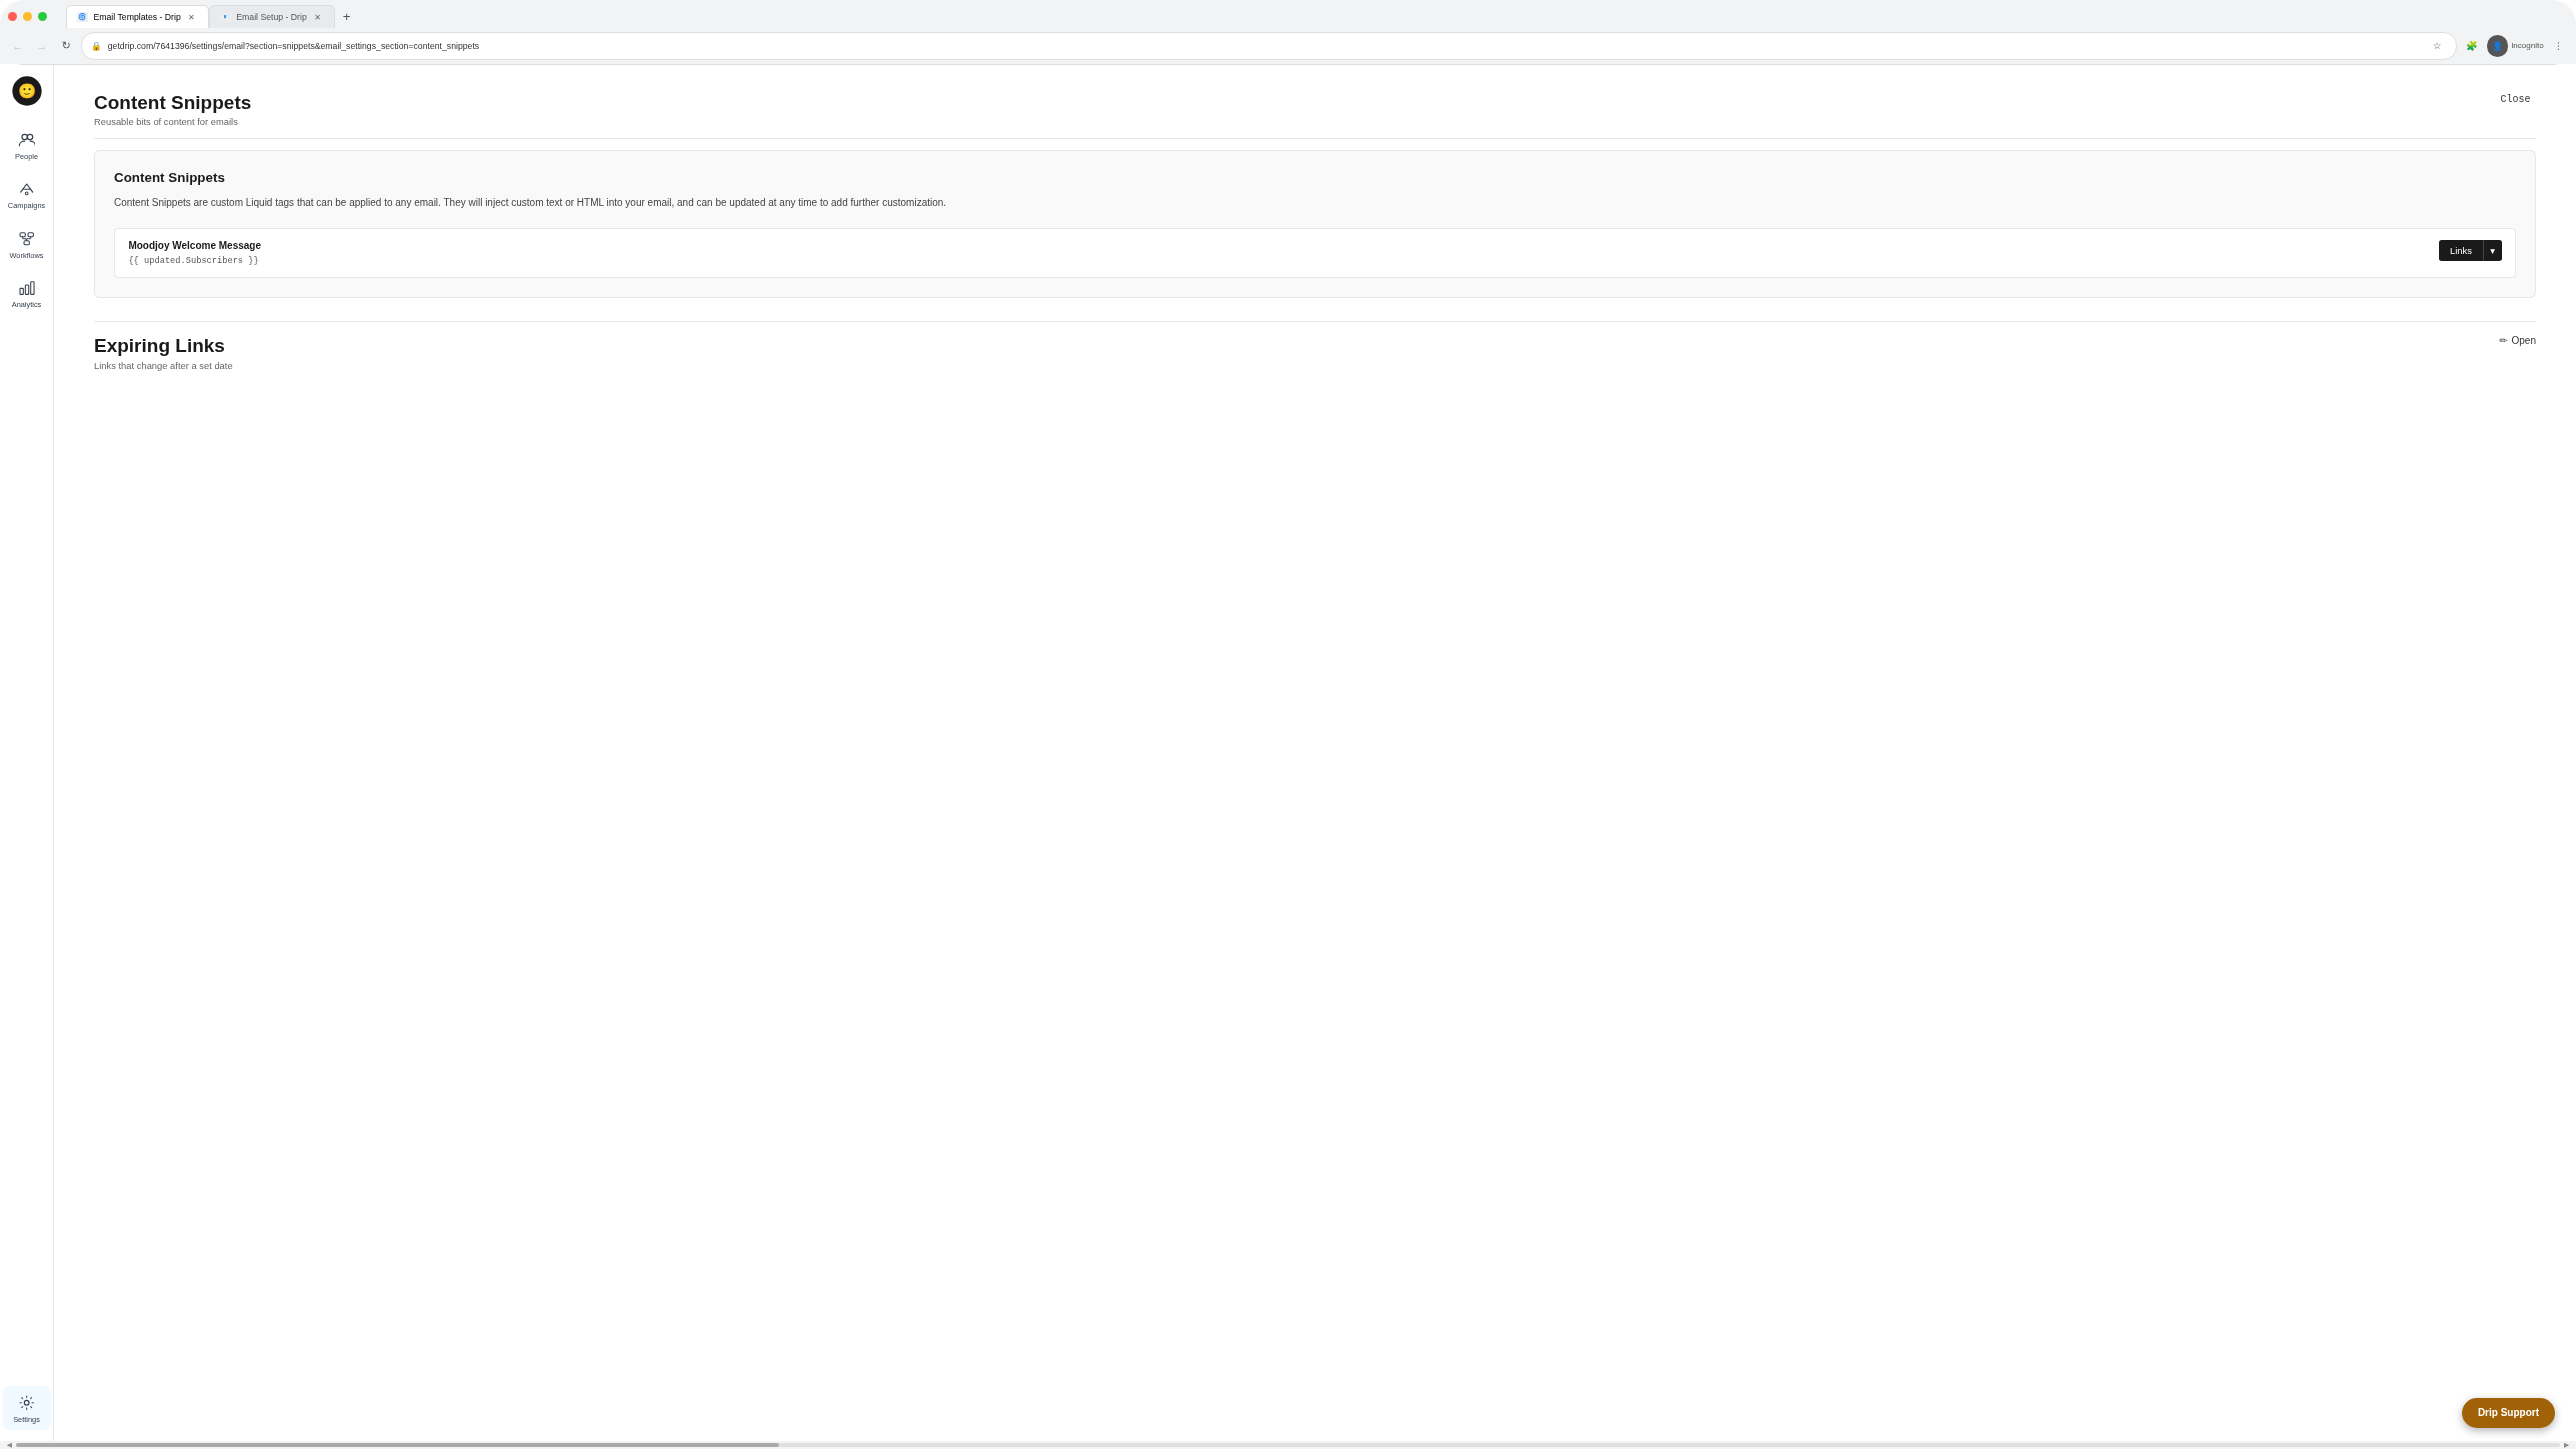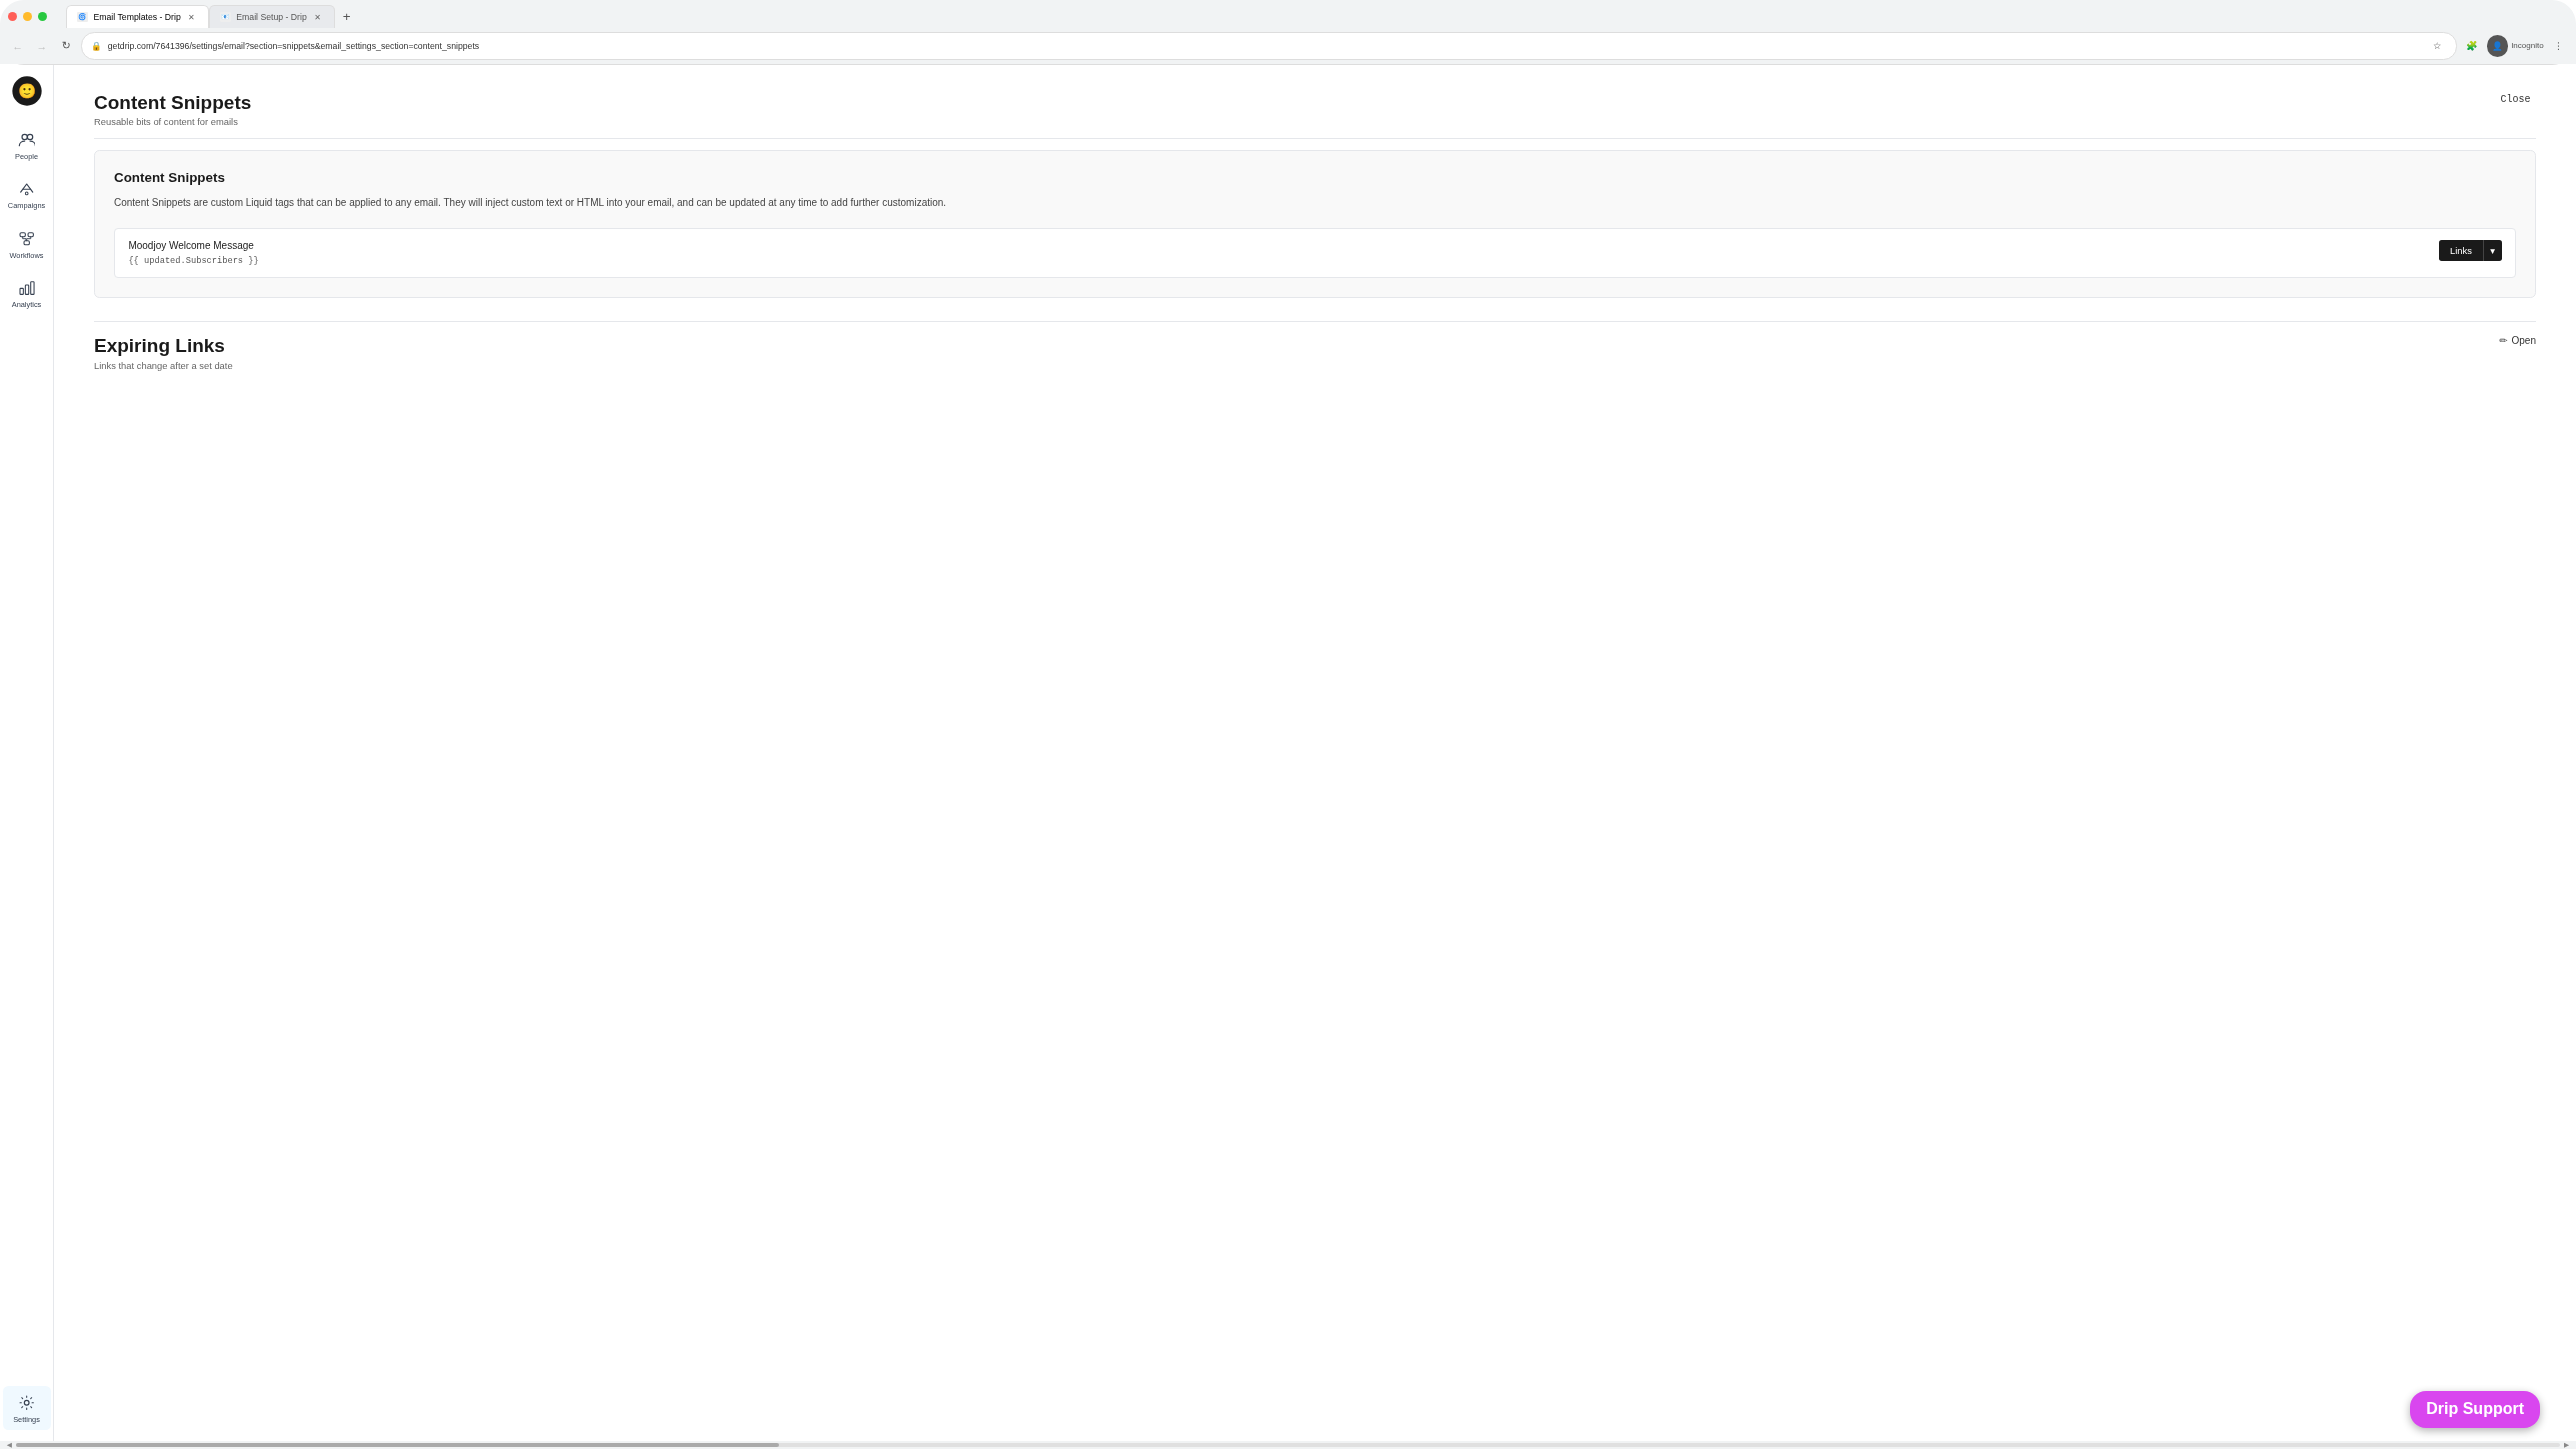--- a/index.html
+++ b/index.html
@@ -45,32 +45,32 @@
     .main-content { flex: 1; overflow-y: auto; padding: 27px 40px; background: #fff; }
     .section { margin-bottom: 23px; }
     .section-header { display: flex; justify-content: space-between; align-items: flex-start; margin-bottom: 5.4px; padding-bottom: 10.7px; border-bottom: 0.7px solid #e5e7eb; }
     .section-title { font-size: 19px; font-weight: 700; color: #1a1a1a; }
     .section-subtitle { font-size: 9.4px; color: #666; margin-top: 2.7px; }
     .close-btn-text { font-size: 10px; font-weight: 500; color: #333; cursor: pointer; background: none; border: none; padding: 2.7px 5.4px; font-family: Liberation Mono, monospace; }
     .section-body { background: #f9f9f9; border: 0.7px solid #e5e7eb; border-radius: 5.4px; padding: 19px; margin-top: 10.7px; }
     .body-title { font-size: 13.4px; font-weight: 700; color: #1a1a1a; margin-bottom: 10.7px; }
     .body-text { font-size: 10px; color: #444; line-height: 1.65; margin-bottom: 16px; }
     .snippet-card { border: 0.7px solid #e5e7eb; border-radius: 4px; background: #fff; padding: 10.7px 13.4px; display: flex; justify-content: space-between; align-items: flex-start; }
-    .snippet-name { font-size: 10px; font-weight: 400; color: #1a1a1a; margin-bottom: 5.4px; }
+    .snippet-name { font-size: 10px; font-weight: 700; color: #1a1a1a; margin-bottom: 5.4px; }
     .snippet-code { font-family: 'Courier New', monospace; font-size: 8.7px; color: #555; }
     .snippet-actions { display: flex; gap: 0; flex-shrink: 0; }
     .edit-btn { background: #1a1a1a; color: #fff; border: none; padding: 5.4px 10.7px; font-size: 9.4px; font-weight: 500; cursor: pointer; border-radius: 2.7px 0 0 2.7px; }
     .dropdown-btn { background: #1a1a1a; color: #fff; border: none; padding: 5.4px 6.7px; font-size: 9.4px; cursor: pointer; border-radius: 0 2.7px 2.7px 0; border-left: 0.7px solid #444; }
 
     .expiring-section { border-top: 0.7px solid #e5e7eb; padding-top: 13.4px; }
     .expiring-header { display: flex; justify-content: space-between; align-items: flex-start; }
     .open-btn { display: flex; align-items: center; gap: 4px; font-size: 10px; font-weight: 500; color: #333; cursor: pointer; background: none; border: none; }
 
     
-    .drip-support-btn { position: fixed; bottom: 21.5px; right: 36px; background: #d946ef; color: #fff; border: none; border-radius: 16px; padding: 9.4px 16px; font-size: 16px; font-weight: 600; cursor: pointer; display: flex; align-items: center; gap: 5.4px; box-shadow: 0 2.7px 8px rgba(0,0,0,0.3); }
+    .drip-support-btn { position: fixed; bottom: 21.5px; right: 21px; background: #a16207; color: #fff; border: none; border-radius: 16px; padding: 9.4px 16px; font-size: 10px; font-weight: 600; cursor: pointer; display: flex; align-items: center; gap: 5.4px; box-shadow: 0 2.7px 8px rgba(0,0,0,0.3); }
 
     
     .scrollbar-container { height: 8px; background: #f1f3f4; display: flex; align-items: center; padding: 0 2.7px; }
     .scrollbar-arrow { font-size: 6.7px; color: #888; cursor: pointer; width: 13.4px; text-align: center; }
     .scrollbar-track { flex: 1; height: 4px; background: #e0e0e0; border-radius: 2px; position: relative; }
     .scrollbar-thumb { position: absolute; left: 0; width: 30%; height: 100%; background: #aaa; border-radius: 2px; }
 
     
     svg { display: block; }
   </style>

